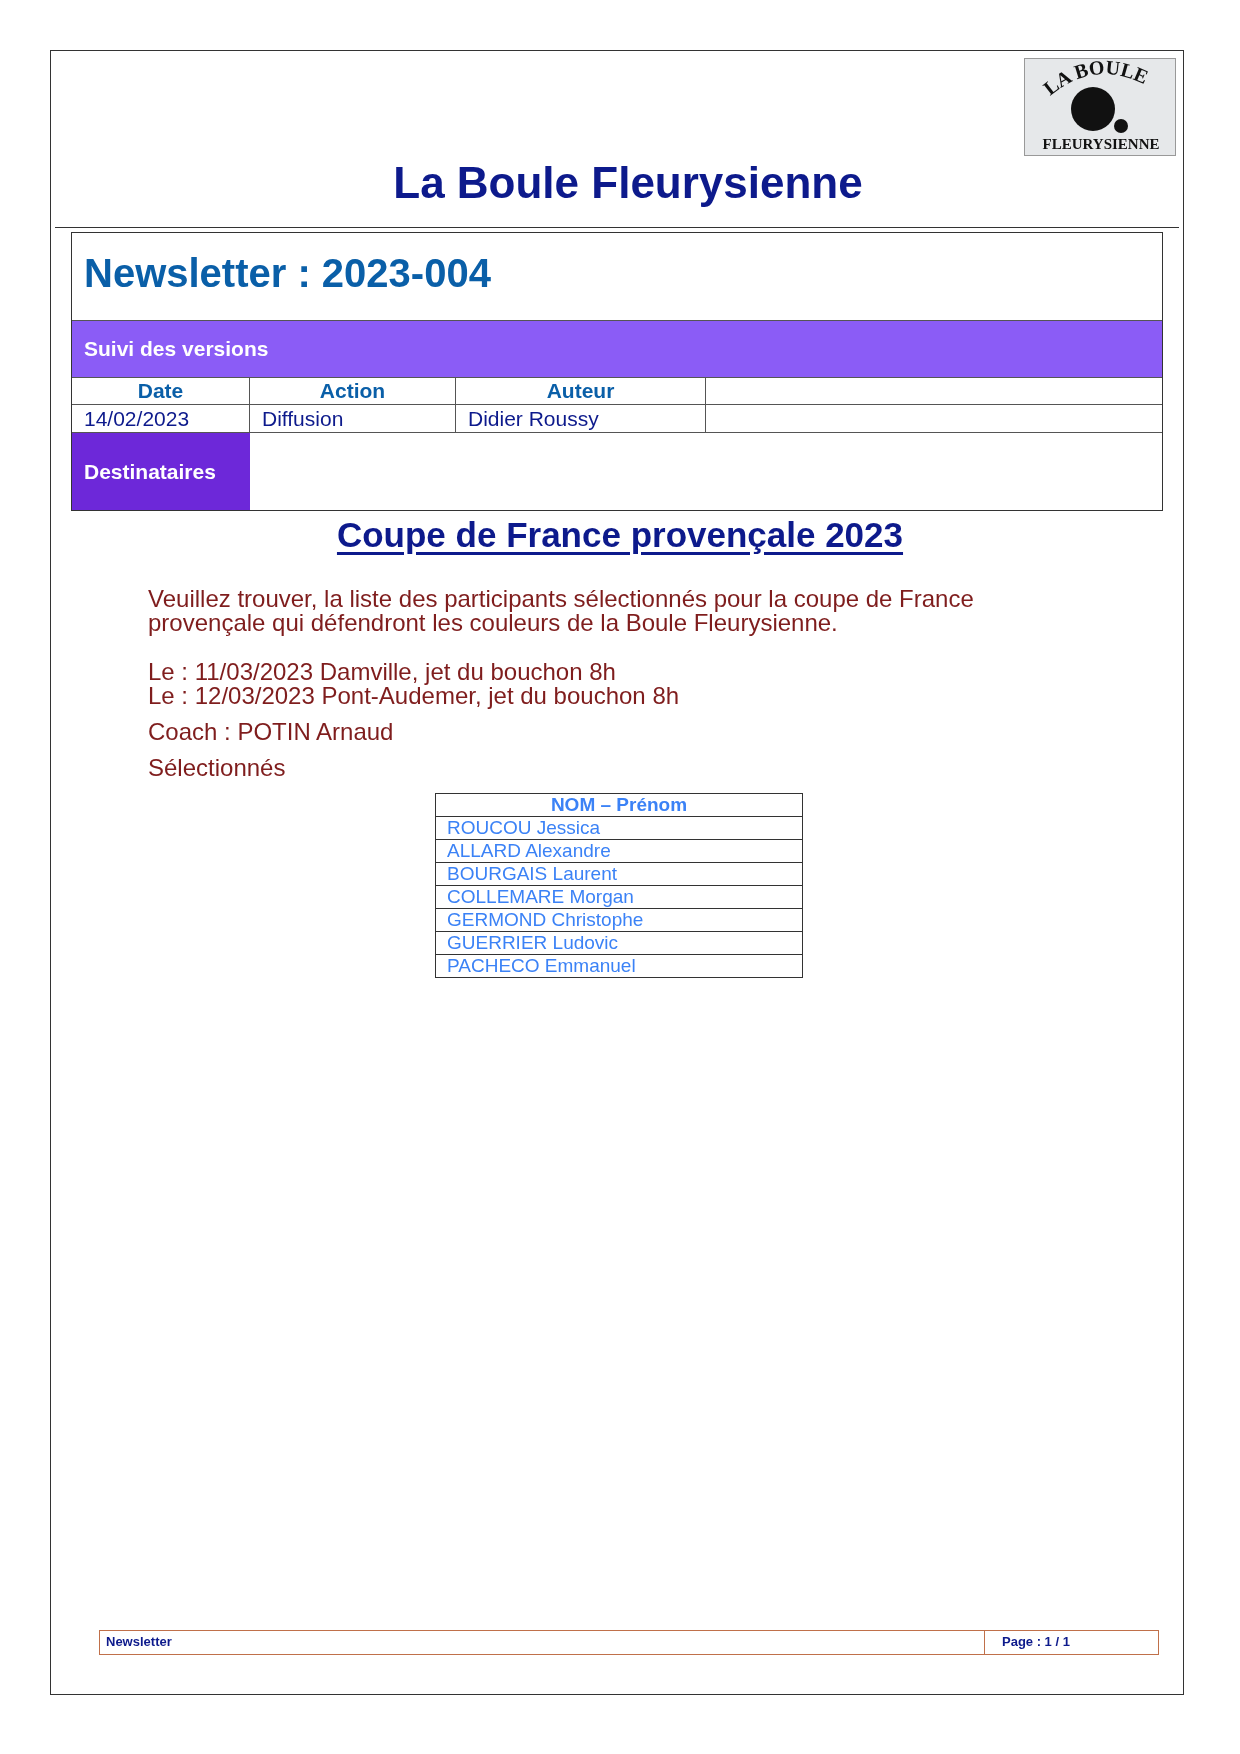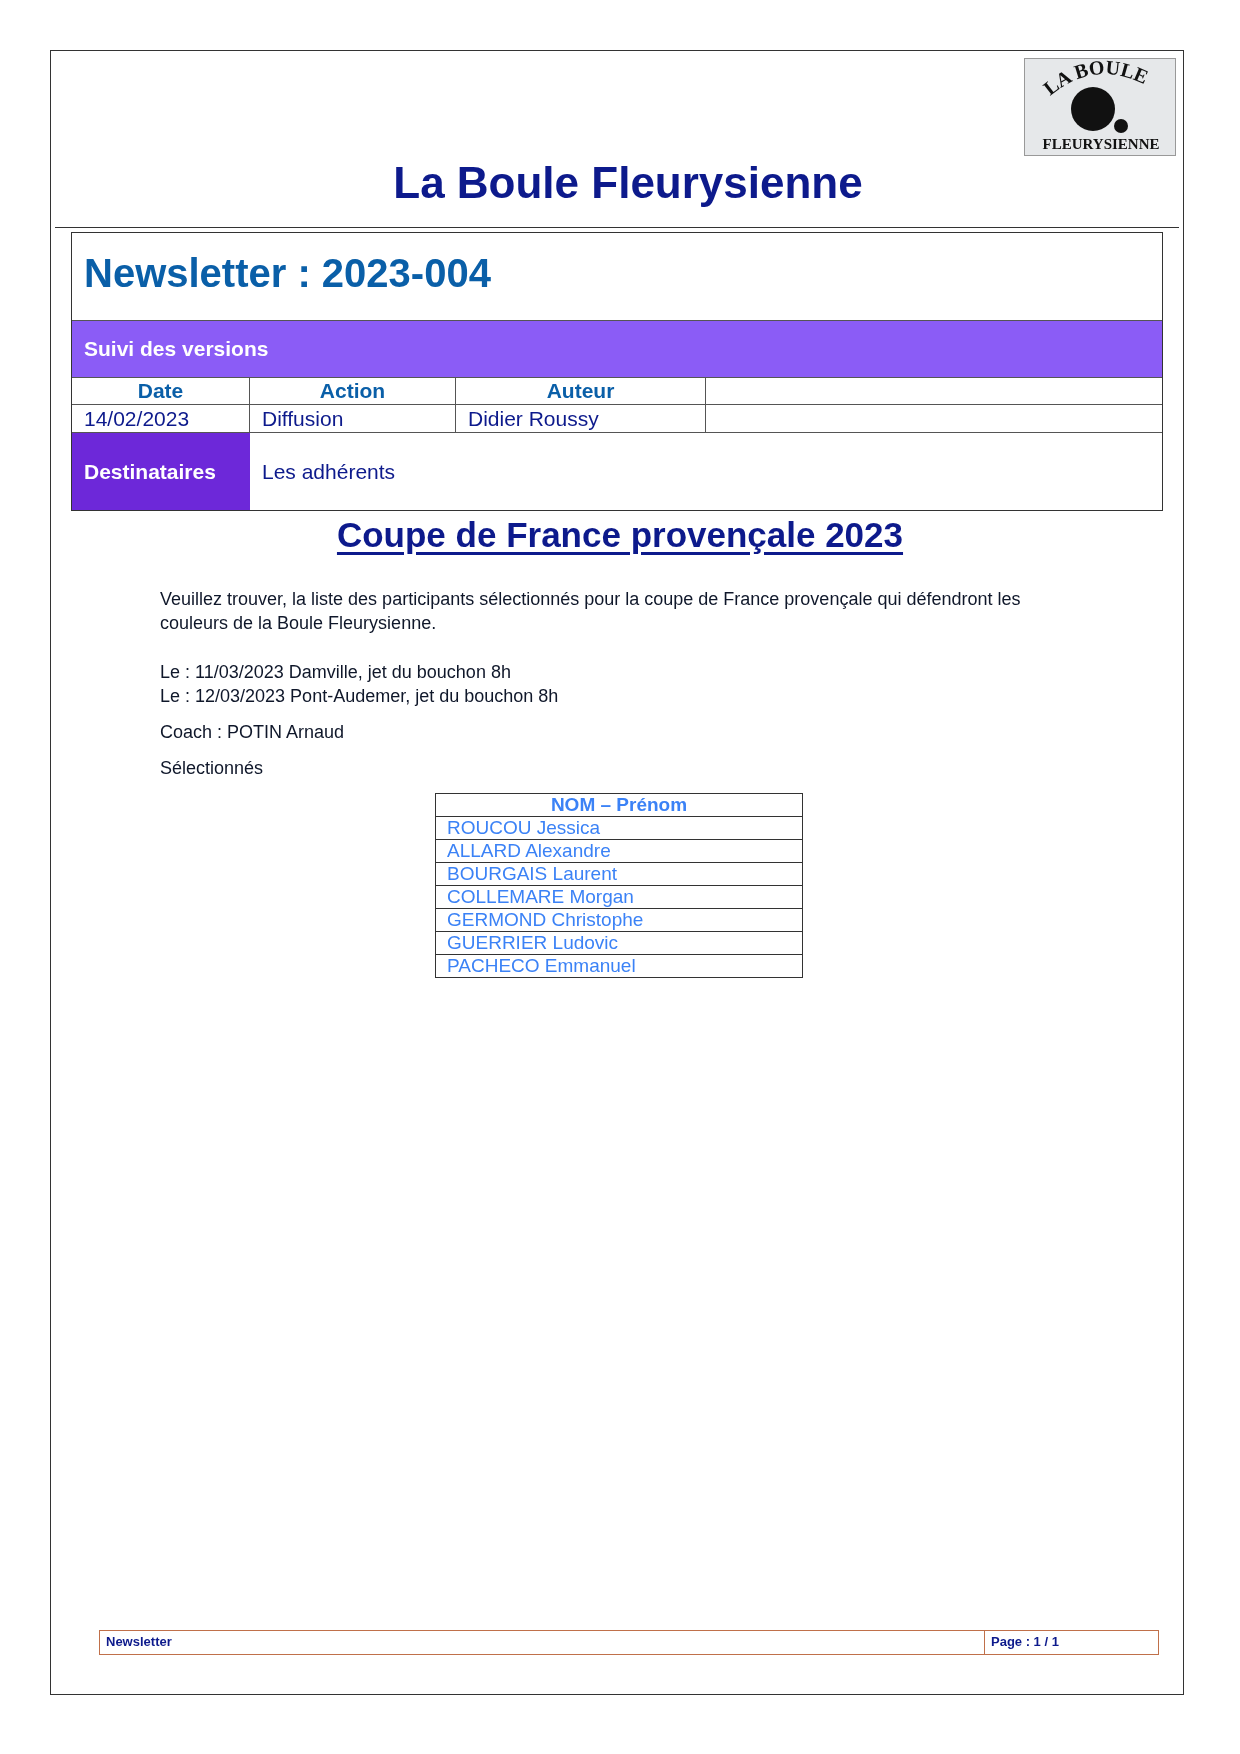--- a/index.html
+++ b/index.html
@@ -15,32 +15,32 @@
   .row { display: flex; box-sizing: border-box; border-top: 1.5px solid #555; }
   .cell { box-sizing: border-box; border-right: 1.5px solid #555; font-size: 21px; }
   .cell:last-child { border-right: none; }
   .c1 { width: 178px; } .c2 { width: 206px; } .c3 { width: 250px; } .c4 { flex: 1; }
   .hdr-row .cell { height: 26px; line-height: 26px; text-align: center; font-weight: bold; color: #0a5fa8; }
   .val-row .cell { height: 27px; line-height: 27px; padding-left: 12px; color: #0d1a8c; }
   .dest-row { height: 78px; }
   .dest-label { width: 178px; background: #6d28d9; color: #fff; font-weight: bold; font-size: 21px; display: flex; align-items: center; padding-left: 12px; box-sizing: border-box; }
   .dest-value { flex: 1; display: flex; align-items: center; padding-left: 12px; font-size: 21px; color: #0d1a8c; }
   .section-title { position: absolute; left: 0; width: 1240px; top: 515px; text-align: center; font-size: 35px; font-weight: bold; color: #0d1a8c; text-decoration: underline; text-underline-offset: 5px; }
-  .body-text { position: absolute; left: 160px; font-size: 18px; color: #0f172a; line-height: 24px; }
+  .body-text { position: absolute; left: 148px; font-size: 24px; color: #7f1d1d; line-height: 24px; }
   .intro { top: 587px; width: 900px; }
   .date1 { top: 660px; }
   .date2 { top: 684px; }
   .coach { top: 720px; }
   .selected-label { top: 756px; }
   .players { position: absolute; left: 435px; top: 793px; width: 368px; border-collapse: collapse; }
   .players th, .players td { border: 1.5px solid #333; font-size: 19px; height: 22px; padding: 0 0 0 11px; color: #3b82f6; text-align: left; line-height: 22px; }
   .players th { text-align: center; font-weight: bold; padding: 0; }
   .footer { position: absolute; left: 99px; top: 1630px; width: 1060px; height: 25px; border: 1.5px solid #c0704a; box-sizing: border-box; display: flex; font-size: 13px; font-weight: bold; color: #0d1a8c; }
   .footer-left { flex: 1; padding-left: 6px; line-height: 22px; }
-  .footer-right { width: 174px; border-left: 1.5px solid #c0704a; padding-left: 6px; line-height: 22px; box-sizing: border-box; }
+  .footer-right { width: 174px; border-left: 1.5px solid #c0704a; padding-left: 17px; line-height: 22px; box-sizing: border-box; }
 </style>
 </head>
 <body>
 
 <div class="page-frame"></div>
 
 <div class="logo">
   <svg width="152" height="98" viewBox="0 0 152 98">
     <defs>
         <path id="arc" d="M 22 40 Q 70 -4 128 30"></path>
@@ -67,21 +67,20 @@
     <div class="cell c4"></div>
   </div>
   <div class="row val-row">
     <div class="cell c1">14/02/2023</div>
     <div class="cell c2">Diffusion</div>
     <div class="cell c3">Didier Roussy</div>
     <div class="cell c4"></div>
   </div>
   <div class="row dest-row">
     <div class="dest-label">Destinataires</div>
-    <div class="dest-value">Les adhérents</div>
   </div>
 </div>
 
 <div class="section-title">Coupe de France provençale 2023</div>
 
 <div class="body-text intro">Veuillez trouver, la liste des participants sélectionnés pour la coupe de France provençale qui défendront les couleurs de la Boule Fleurysienne.</div>
 <div class="body-text date1">Le : 11/03/2023 Damville, jet du bouchon 8h</div>
 <div class="body-text date2">Le : 12/03/2023 Pont-Audemer, jet du bouchon 8h</div>
 <div class="body-text coach">Coach : POTIN Arnaud</div>
 <div class="body-text selected-label">Sélectionnés</div>

